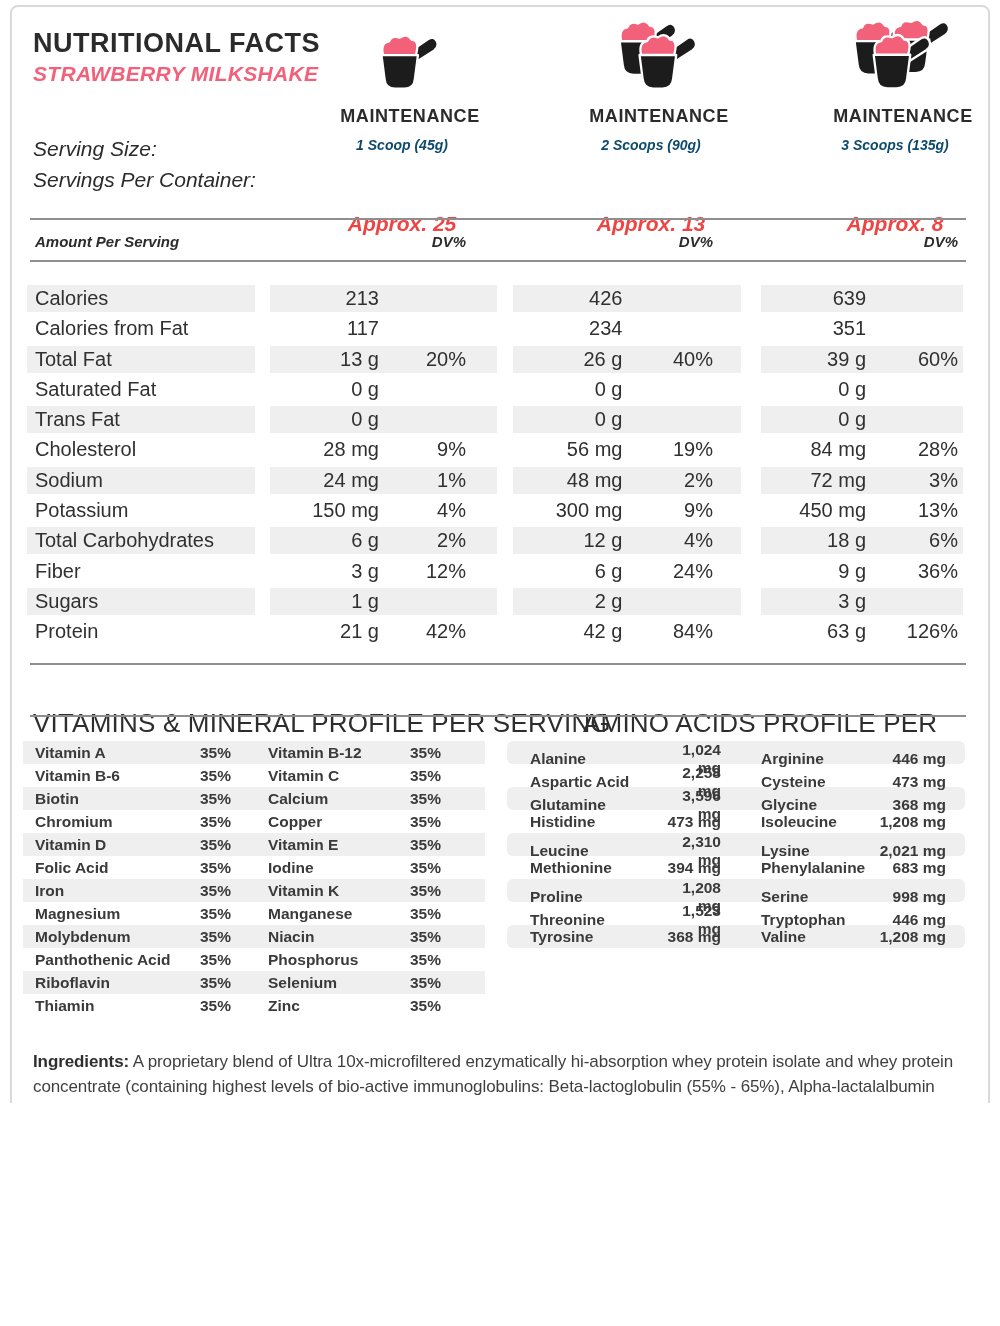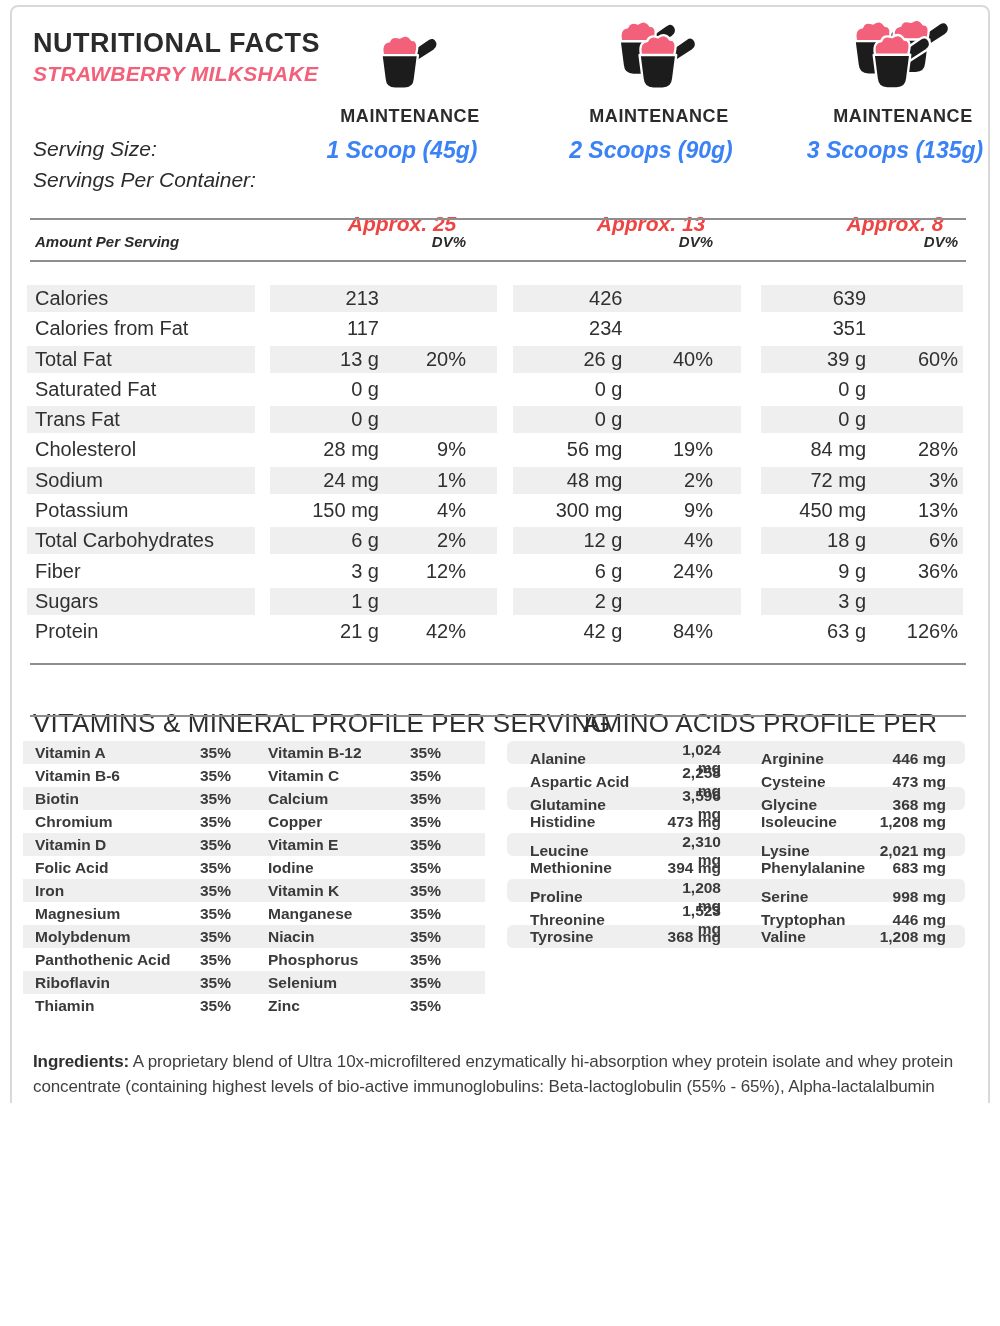--- a/index.html
+++ b/index.html
@@ -13,22 +13,22 @@
          border:2px solid var(--border);border-radius:8px;}
   .title{position:absolute;left:33px;top:28px;font-size:27px;font-weight:bold;
          color:var(--ink);letter-spacing:.5px;}
   .flavor{position:absolute;left:33px;top:62px;font-size:21px;font-weight:bold;
           font-style:italic;color:var(--pink);letter-spacing:.3px;}
   .hcol{position:absolute;top:0;height:200px;width:230px;text-align:center;}
   .hcol .icons{position:absolute;left:0;right:0;top:22px;height:72px;
                display:flex;align-items:flex-end;justify-content:center;}
   .hcol .maint{position:absolute;left:16px;right:0;top:106px;font-size:18px;
                font-weight:bold;color:var(--ink);letter-spacing:.6px;}
-  .hcol .scoopv{position:absolute;left:0;right:0;top:137px;font-size:23px;
-                font-style:italic;font-weight:600;color:#3b82f6;}
+  .hcol .scoopv{position:absolute;left:0;right:0;top:137px;font-size:14px;
+                font-style:italic;font-weight:600;color:#0c4a6e;}
   .hcol .approxv{position:absolute;left:0;right:0;top:179px;font-size:21px;
                  font-style:italic;font-weight:600;color:#ef4444;margin-top:33px;}
   .ss-label,.spc-label{position:absolute;left:33px;font-size:21px;font-weight:normal;
                        font-style:italic;color:var(--ink);}
   .ss-label{top:137px;} .spc-label{top:168px;}
   .hr{position:absolute;left:30px;width:936px;height:2px;background:var(--rule);}
   .hr1{top:218px;} .hr2{top:260px;} .hr3{top:663px;} .hr4{top:715px;}
   .nrow{display:grid;grid-template-columns:228px 15px 227px 16px 228px 20px 202px;
         height:27px;margin-bottom:3.3px;align-items:center;}
   .thead-row{position:absolute;left:27px;top:224px;width:936px;height:34px;margin:0;}

